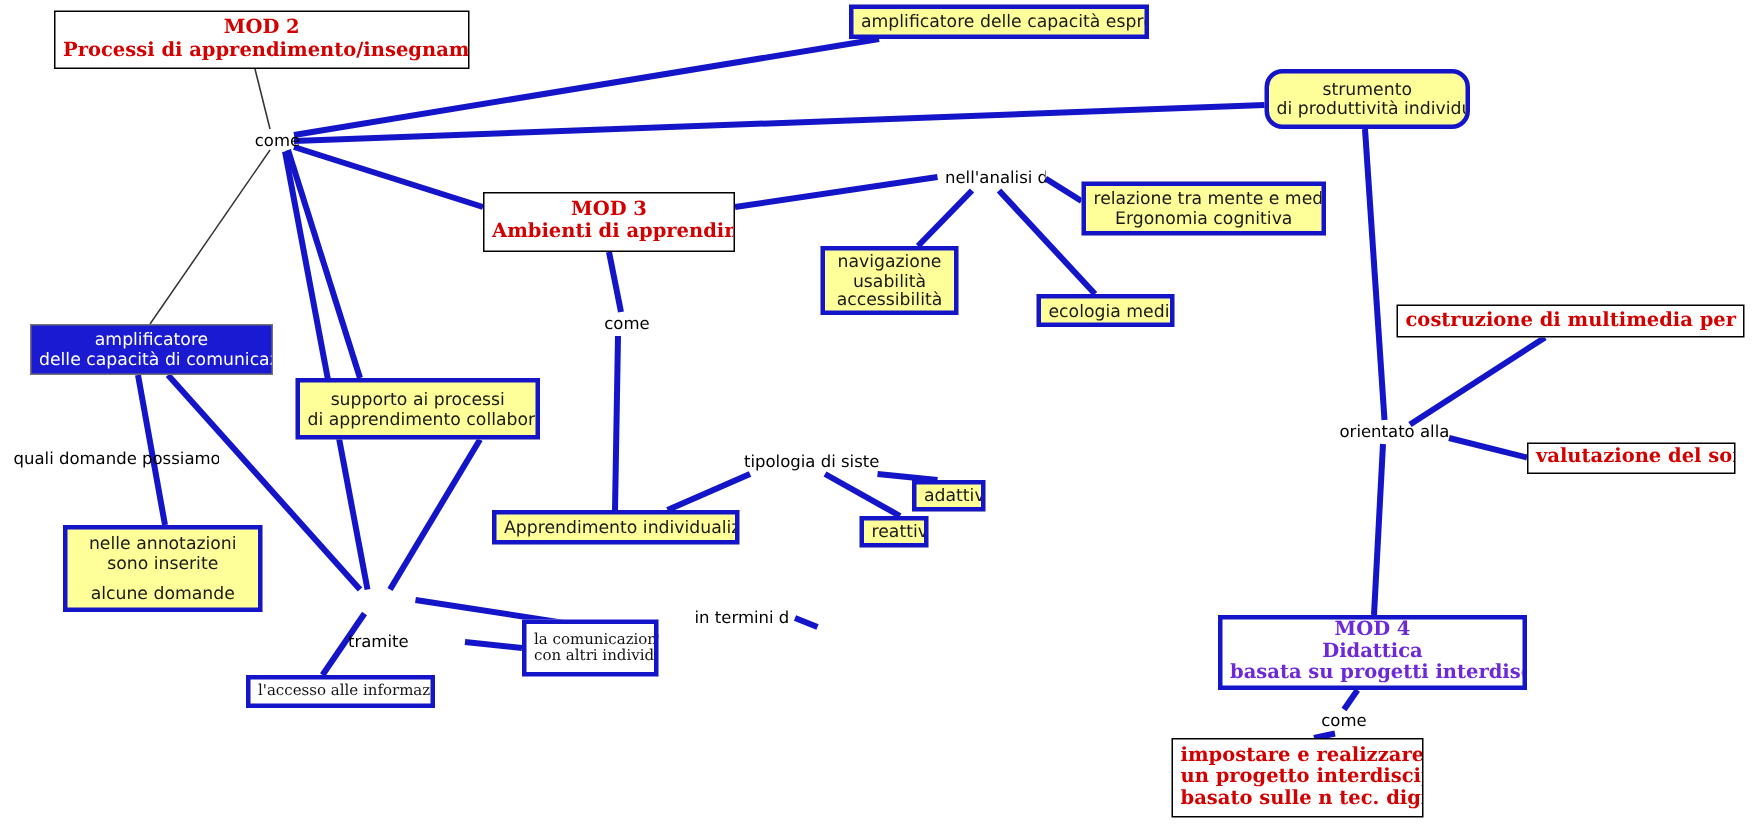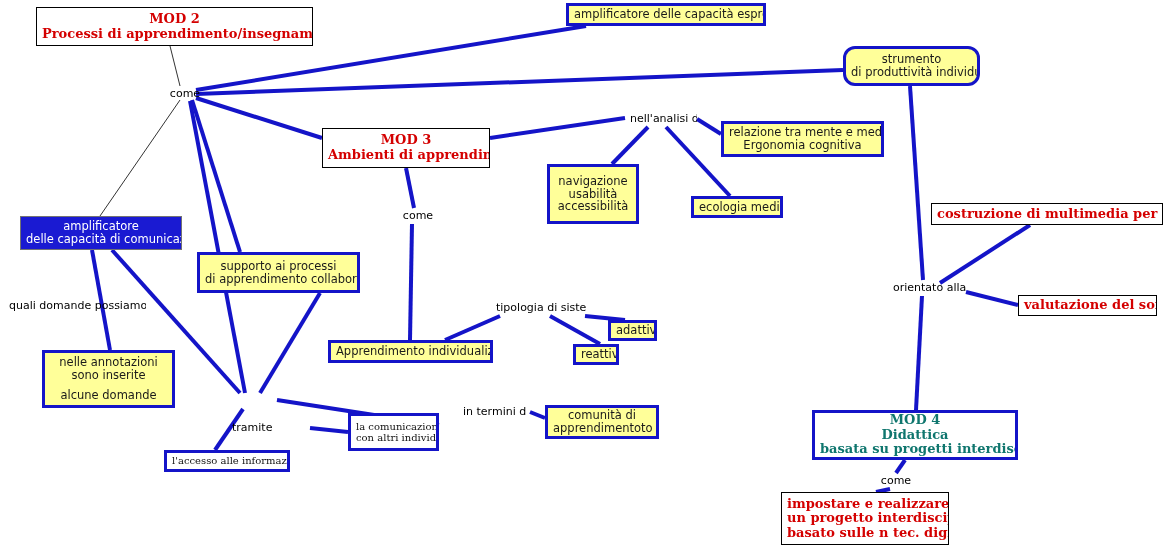--- a/index.html
+++ b/index.html
@@ -55,21 +55,21 @@
     border: 1px solid #000000;
     color: #d40000;
     font-family: "DejaVu Serif", serif;
     font-weight: bold;
     font-size: 13px;
   }
   
   .n-mod-blue {
     background: #ffffff;
     border: 3px solid #1414c8;
-    color: #0f766e;
+    color: #6d28d9;
     font-family: "DejaVu Serif", serif;
     font-weight: bold;
     font-size: 13px;
   }
   
   .n-white-serif {
     background: #ffffff;
     border: 3px solid #1414c8;
     color: #111111;
     font-family: "DejaVu Serif", serif;
@@ -160,21 +160,21 @@
       <div class="lines">
         <span>nell'analisi d</span>
       </div>
     </div>
     <div class="node n-yellow" style="left: 721px; top: 121px; width: 163px; height: 36px;">
       <div class="lines">
         <span>relazione tra mente e mediumm</span>
         <span>Ergonomia cognitiva</span>
       </div>
     </div>
-    <div class="node n-yellow" style="left: 547px; top: 164px; width: 92px; height: 60px;">
+    <div class="node n-yellow" style="left: 547px; top: 164px; width: 92px; height: 46px;">
       <div class="lines">
         <span>navigazione</span>
         <span>usabilità</span>
         <span>accessibilità</span>
       </div>
     </div>
     <div class="node n-yellow" style="left: 691px; top: 196px; width: 92px; height: 22px;">
       <div class="lines">
         <span>ecologia mediale</span>
       </div>
@@ -247,26 +247,20 @@
     <div class="node n-label" style="left: 227px; top: 393px; width: 50px; height: 16px; margin-top: 27px;">
       <div class="lines">
         <span>tramite</span>
       </div>
     </div>
     <div class="node n-label" style="left: 458px; top: 404px; width: 72px; height: 16px;">
       <div class="lines">
         <span>in termini d</span>
       </div>
     </div>
-    <div class="node n-yellow" style="left: 545px; top: 405px; width: 114px; height: 34px;">
-      <div class="lines">
-        <span>comunità di</span>
-        <span>apprendimentoto</span>
-      </div>
-    </div>
     <div class="node n-mod-blue" style="left: 812px; top: 410px; width: 206px; height: 50px;">
       <div class="lines">
         <span>MOD 4</span>
         <span>Didattica</span>
         <span>basata su progetti interdisciplinari</span>
       </div>
     </div>
     <div class="node n-white-serif" style="left: 348px; top: 413px; width: 91px; height: 38px;">
       <div class="lines">
         <span>la comunicazione</span>

